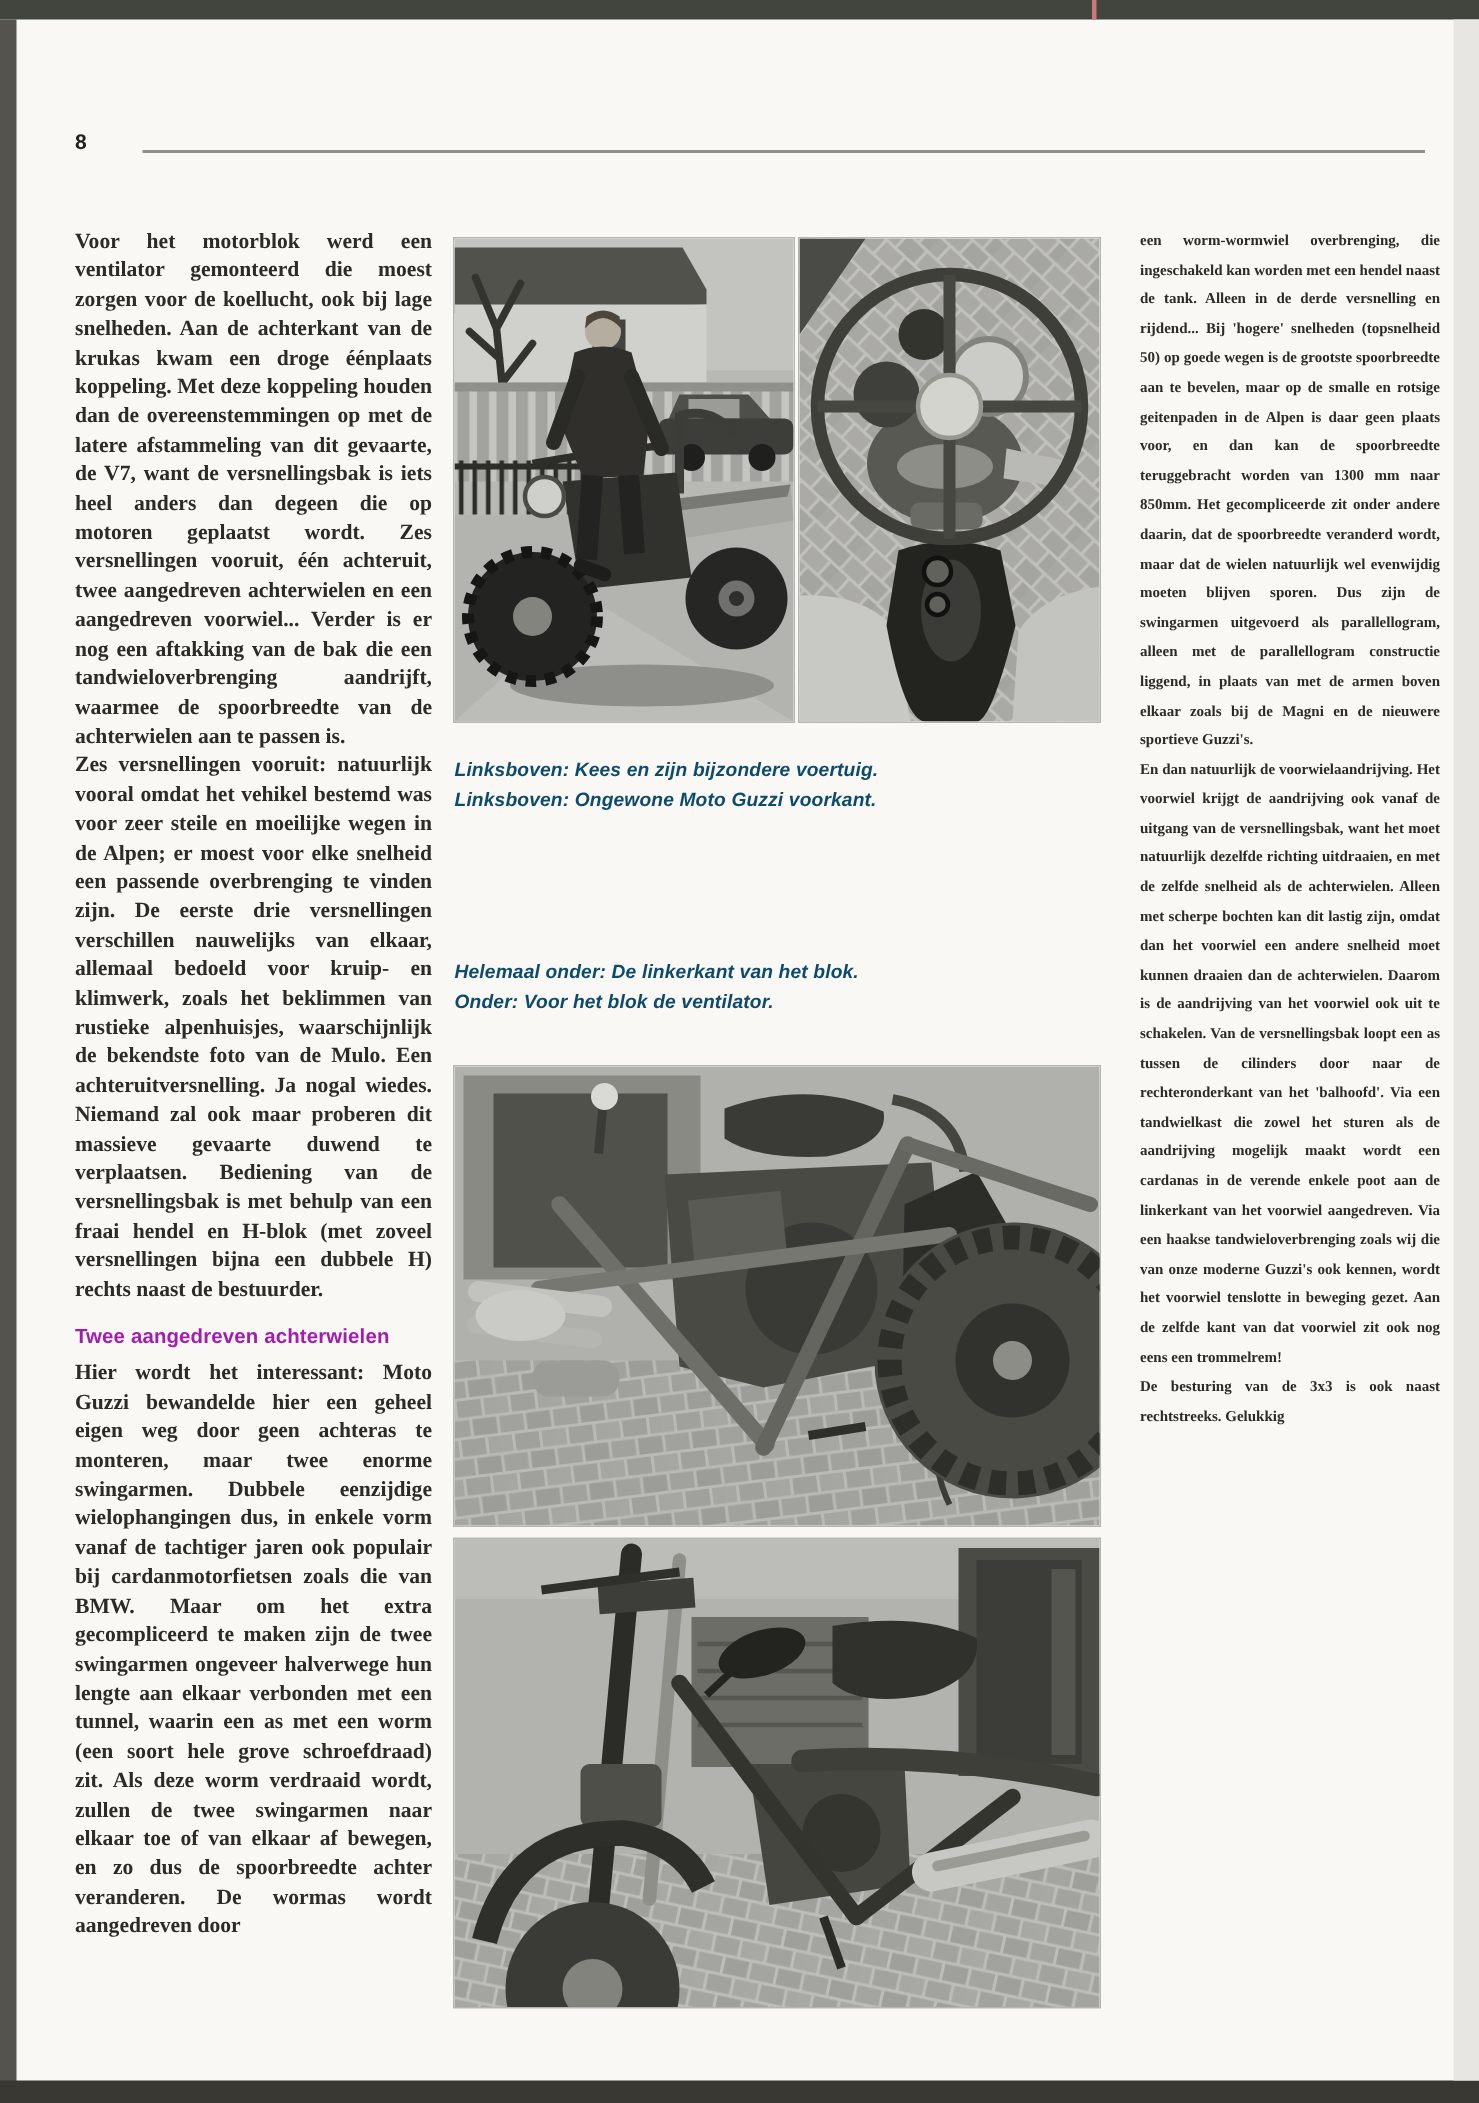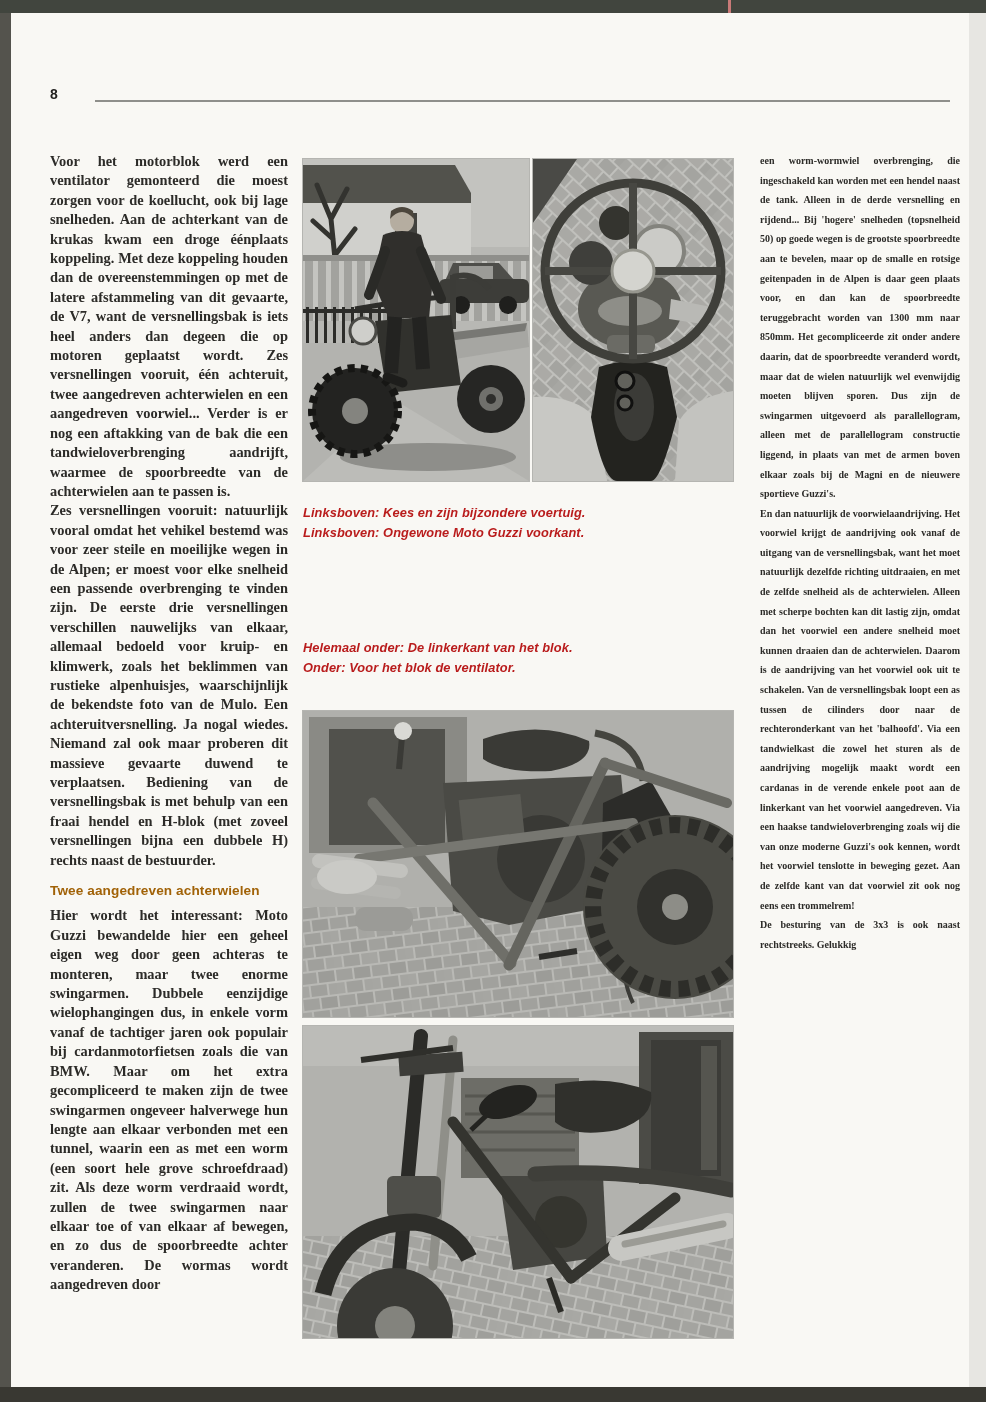--- a/index.html
+++ b/index.html
@@ -12,30 +12,30 @@
   .scan-bottom{position:absolute;left:0;top:1387px;width:986px;height:15px;background:#393832;}
   .scan-right{position:absolute;left:969px;top:13px;width:17px;height:1374px;background:#e7e6e2;}
   
   .pageno{position:absolute;left:50px;top:86px;font-family:"Liberation Sans",sans-serif;font-weight:bold;font-size:14px;color:#22211f;}
   .headrule{position:absolute;left:95px;top:100px;width:855px;height:2px;background:#8f8f8b;}
   
   .col{position:absolute;text-align:justify;hyphens:auto;-webkit-hyphens:auto;}
   .col p{margin:0;font-weight:bold;}
   .col-left{left:50px;top:152px;width:238px;font-size:14.4px;line-height:19.4px;}
   .col-right{left:760px;top:151px;width:200px;font-size:10px;line-height:19.6px;}
-  .col h3{font-family:"Liberation Sans",sans-serif;font-weight:bold;font-size:13.6px;margin:11px 0 6px 0;color:#a16207;letter-spacing:.1px;}
+  .col h3{font-family:"Liberation Sans",sans-serif;font-weight:bold;font-size:13.6px;margin:11px 0 6px 0;color:#a21caf;letter-spacing:.1px;}
   
   .photo{position:absolute;background:#fff;border:1px solid #b5b5b1;box-sizing:border-box;}
   .photo svg{display:block;}
   #ph1{left:302px;top:158px;width:228px;height:324px;}
   #ph2{left:532px;top:158px;width:202px;height:324px;}
   #ph3{left:302px;top:710px;width:432px;height:308px;}
   #ph4{left:302px;top:1025px;width:432px;height:314px;}
   
-  .caption{position:absolute;font-family:"Liberation Sans",sans-serif;font-weight:bold;font-style:italic;font-size:12.8px;line-height:20px;color:#b91c1c;letter-spacing:.1px;}
+  .caption{position:absolute;font-family:"Liberation Sans",sans-serif;font-weight:bold;font-style:italic;font-size:12.8px;line-height:20px;color:#0c4a6e;letter-spacing:.1px;}
   #cap1{left:303px;top:503px;width:430px;}
   #cap2{left:303px;top:638px;width:430px;}
 </style>
 </head>
 <body>
 
 <div class="sheet">
 
   <div class="scan-top"></div>
   <div class="scan-mark"></div>

